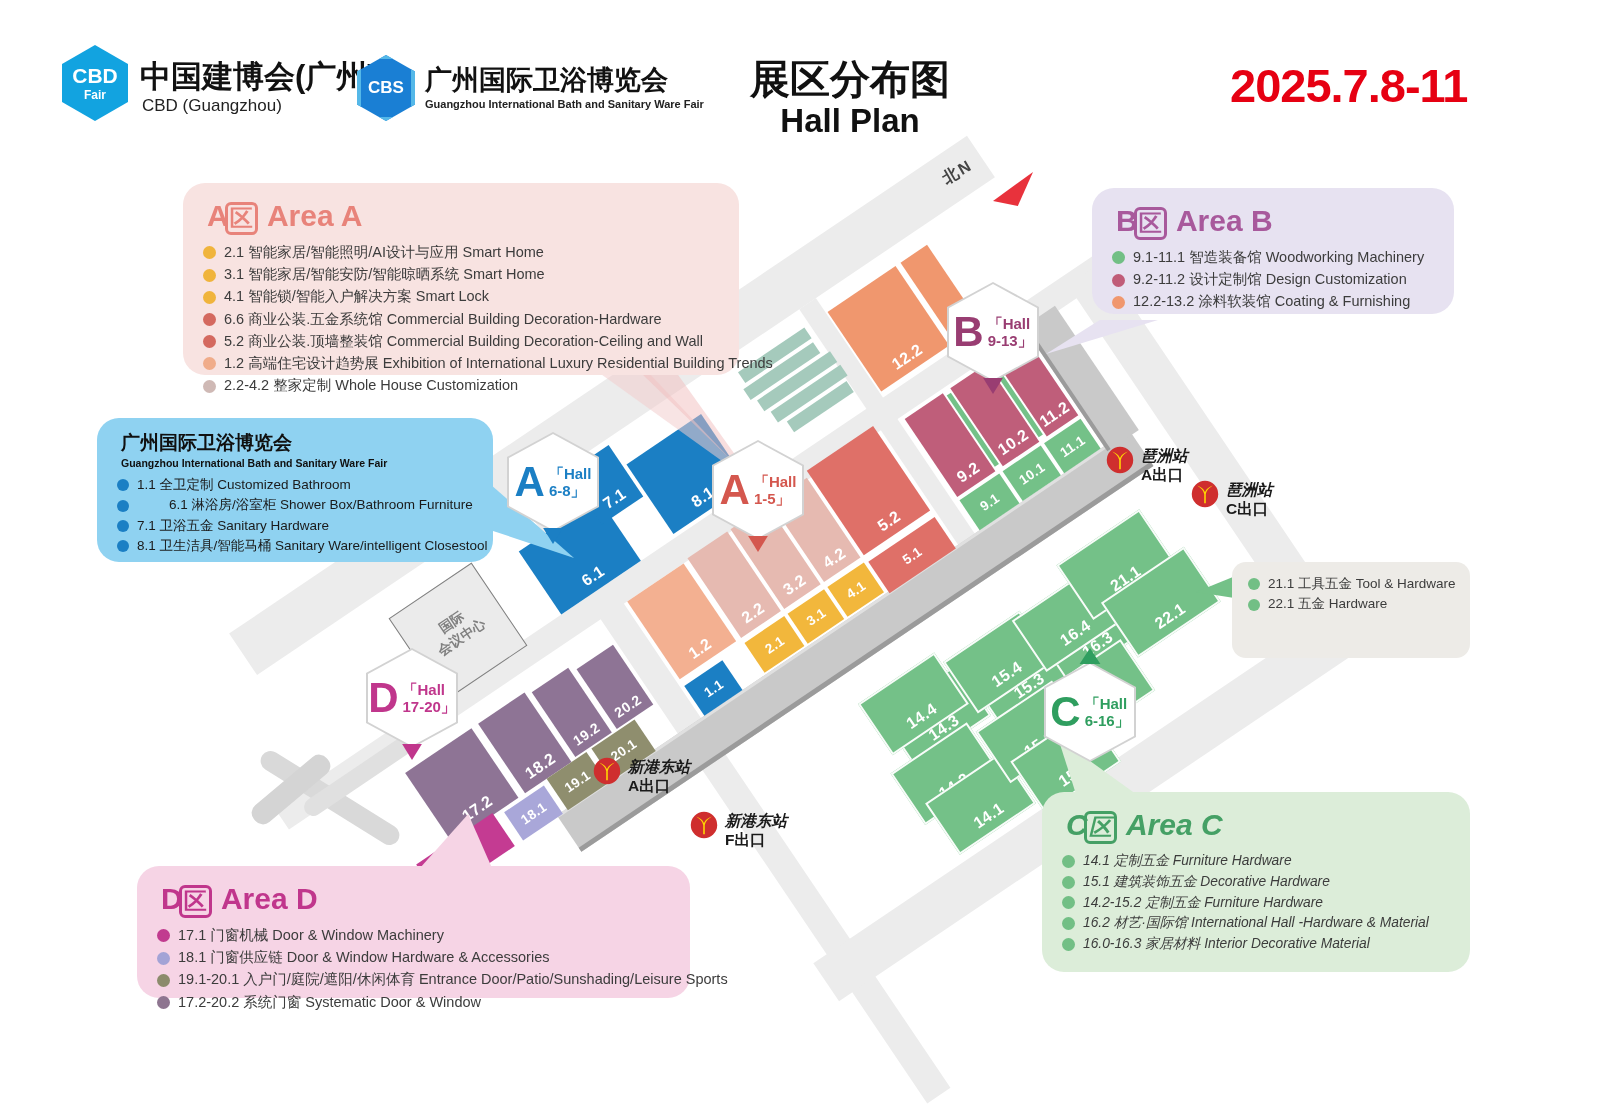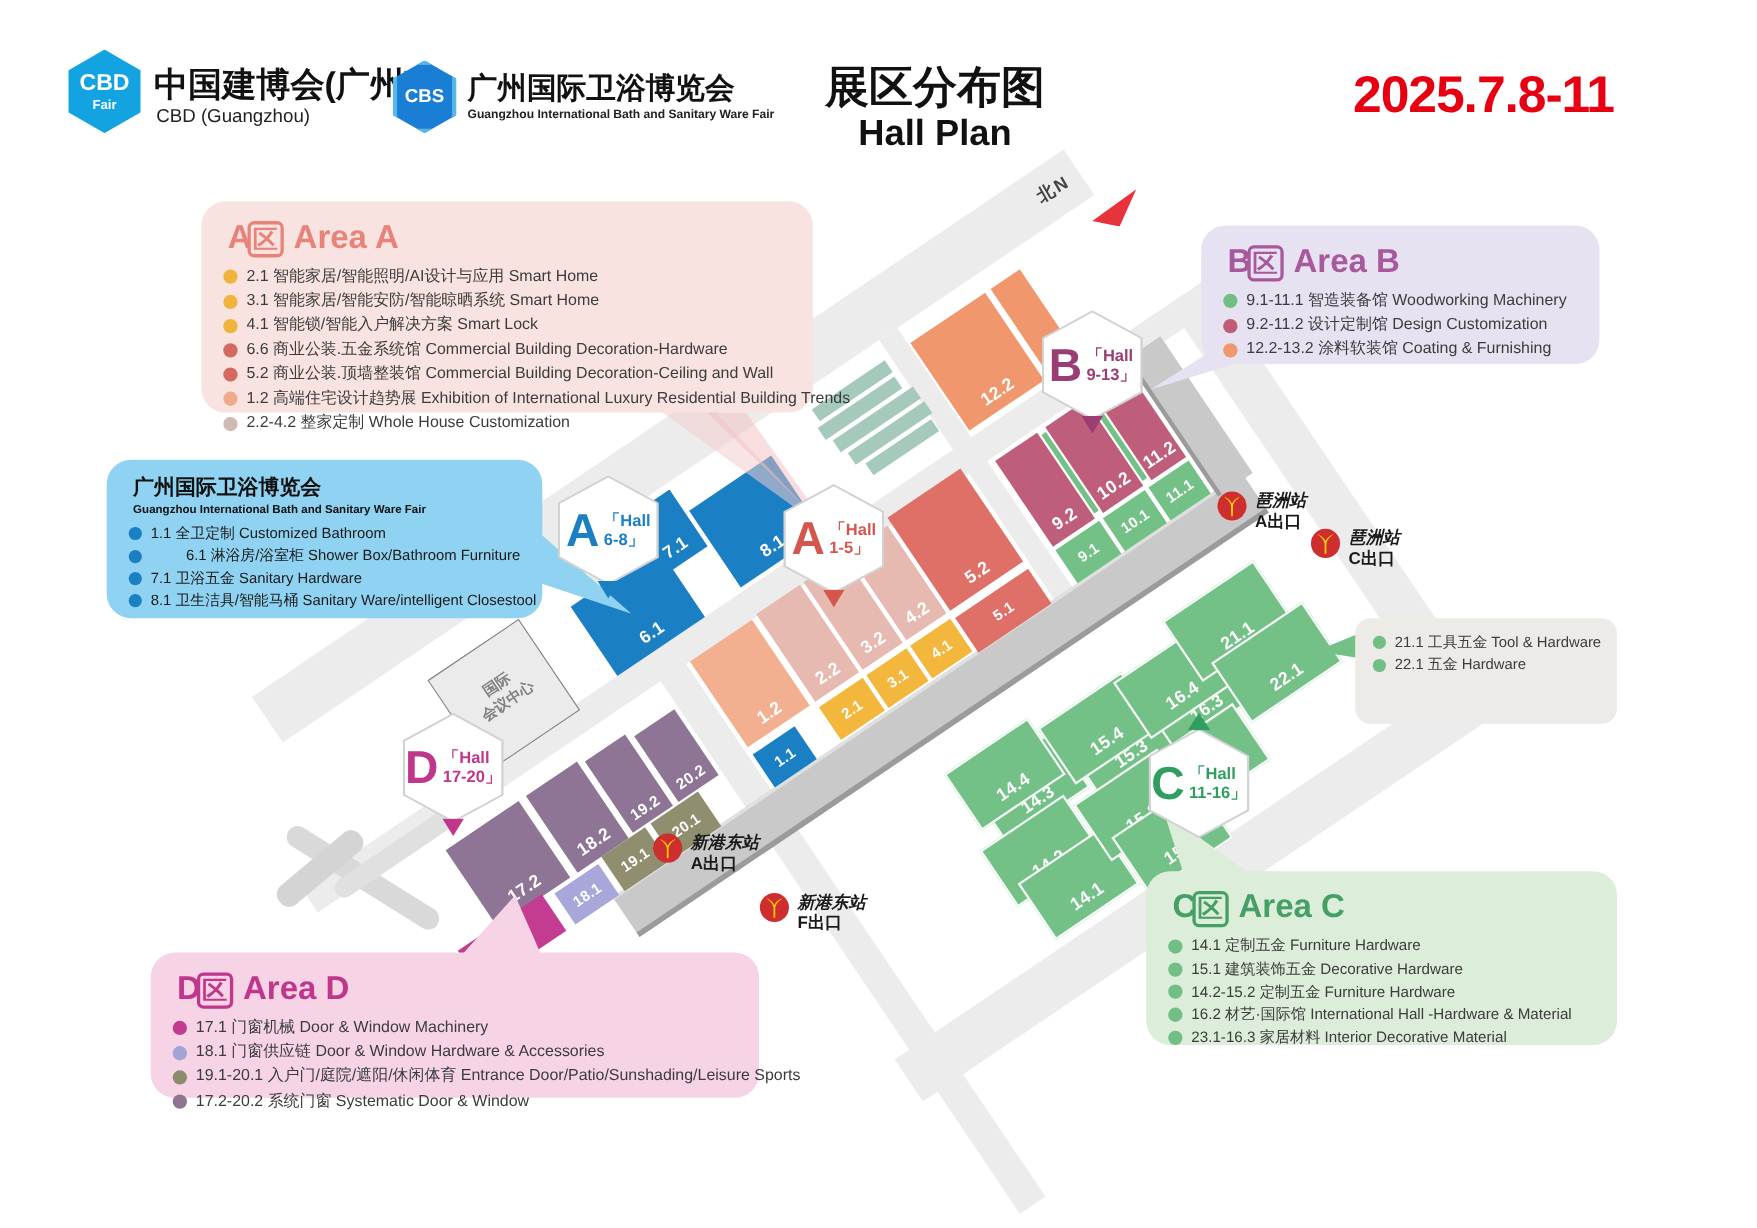--- a/index.html
+++ b/index.html
@@ -287,21 +287,21 @@
   </div>
   <div class="bptr" style="left: 980px; top: 378px; background-color: rgb(153, 61, 114);"></div>
 
   <div class="badge" style="left:1044px;top:662px;">
     <div class="hexo"></div>
       <div class="hexi"></div>
     <div class="bcontent">
         <span class="bletter" style="color: rgb(47, 158, 95);">C</span>
       <span class="blines">
           <span style="color: rgb(47, 158, 95);">「Hall</span>
-          <span style="color: rgb(47, 158, 95);">11-16」</span>
+          <span style="color: rgb(47, 158, 95);">6-16」</span>
         </span>
       </div>
   </div>
   <div class="bptr up" style="left: 1077px; top: 648px; background-color: rgb(47, 158, 95);"></div>
 
   <div class="badge" style="left:366px;top:648px;">
     <div class="hexo"></div>
       <div class="hexi"></div>
     <div class="bcontent">
         <span class="bletter" style="color: rgb(192, 54, 140);">D</span>
@@ -402,21 +402,21 @@
     <div class="li" style="color:#1a1a1a;font-size:13.5px;margin:2px 0;">
         <span class="dot" style="width: 12px; height: 12px; background-color: rgb(27, 127, 196);"></span>
         <span>7.1 卫浴五金 Sanitary Hardware</span>
       </div>
     <div class="li" style="color:#1a1a1a;font-size:13.5px;margin:2px 0;">
         <span class="dot" style="width: 12px; height: 12px; background-color: rgb(27, 127, 196);"></span>
         <span>8.1 卫生洁具/智能马桶 Sanitary Ware/intelligent Closestool</span>
       </div>
   </div>
 
-  <div class="lbox" style="left:1092px;top:205px;width:362px;height:126px;background:#e7e2f1;">
+  <div class="lbox" style="left:1092px;top:188px;width:362px;height:126px;background:#e7e2f1;">
     <div class="ltitle" style="color: rgb(168, 89, 156);">
       <span><span>B</span><span class="qu">区</span> <span>Area B</span></span>
     </div>
     <div class="li">
         <span class="dot" style="background-color: rgb(114, 191, 133);"></span>
         <span>9.1-11.1 智造装备馆 Woodworking Machinery</span>
       </div>
     <div class="li">
         <span class="dot" style="background-color: rgb(192, 92, 120);"></span>
         <span>9.2-11.2 设计定制馆 Design Customization</span>
@@ -431,21 +431,21 @@
     <div class="li" style="font-size:13.5px;">
         <span class="dot" style="width: 12px; height: 12px; background-color: rgb(114, 191, 133);"></span>
         <span>21.1 工具五金 Tool &amp; Hardware</span>
       </div>
     <div class="li" style="font-size:13.5px;">
         <span class="dot" style="width: 12px; height: 12px; background-color: rgb(114, 191, 133);"></span>
         <span>22.1 五金 Hardware</span>
       </div>
   </div>
 
-  <div class="lbox" style="left:1042px;top:792px;width:428px;height:158px;background:#dcedd9;">
+  <div class="lbox" style="left:1042px;top:792px;width:428px;height:180px;background:#dcedd9;font-style:italic;">
     <div class="ltitle" style="color: rgb(69, 160, 101);">
       <span><span>C</span><span class="qu">区</span> <span>Area C</span></span>
     </div>
     <div class="li" style="font-size:13.8px;margin:2px 0;">
         <span class="dot" style="background-color: rgb(114, 191, 133);"></span>
         <span>14.1 定制五金 Furniture Hardware</span>
       </div>
     <div class="li" style="font-size:13.8px;margin:2px 0;">
         <span class="dot" style="background-color: rgb(114, 191, 133);"></span>
         <span>15.1 建筑装饰五金 Decorative Hardware</span>
@@ -453,21 +453,21 @@
     <div class="li" style="font-size:13.8px;margin:2px 0;">
         <span class="dot" style="background-color: rgb(114, 191, 133);"></span>
         <span>14.2-15.2 定制五金 Furniture Hardware</span>
       </div>
     <div class="li" style="font-size:13.8px;margin:2px 0;">
         <span class="dot" style="background-color: rgb(114, 191, 133);"></span>
         <span>16.2 材艺·国际馆 International Hall -Hardware &amp; Material</span>
       </div>
     <div class="li" style="font-size:13.8px;margin:2px 0;">
         <span class="dot" style="background-color: rgb(114, 191, 133);"></span>
-        <span>23.1-16.3 家居材料 Interior Decorative Material</span>
+        <span>16.0-16.3 家居材料 Interior Decorative Material</span>
       </div>
   </div>
 
   <div class="lbox" style="left:137px;top:866px;width:553px;height:132px;background:#f6d4e5;">
     <div class="ltitle" style="color: rgb(192, 54, 140);">
       <span><span>D</span><span class="qu">区</span> <span>Area D</span></span>
     </div>
     <div class="li">
         <span class="dot" style="background-color: rgb(193, 59, 143);"></span>
         <span>17.1 门窗机械  Door &amp; Window Machinery</span>

